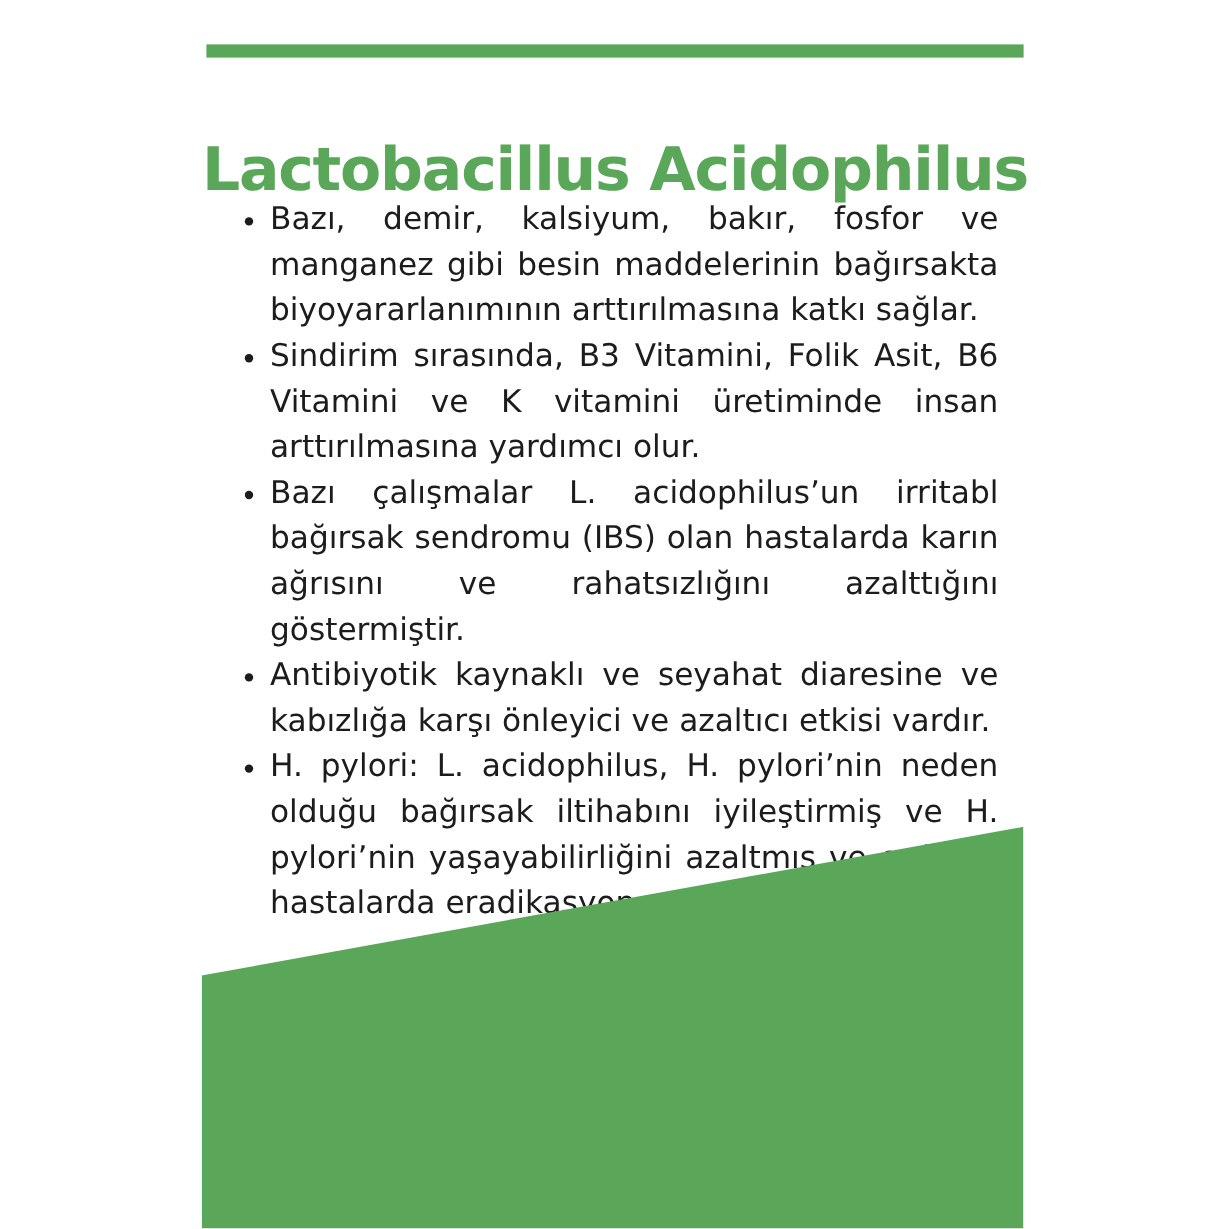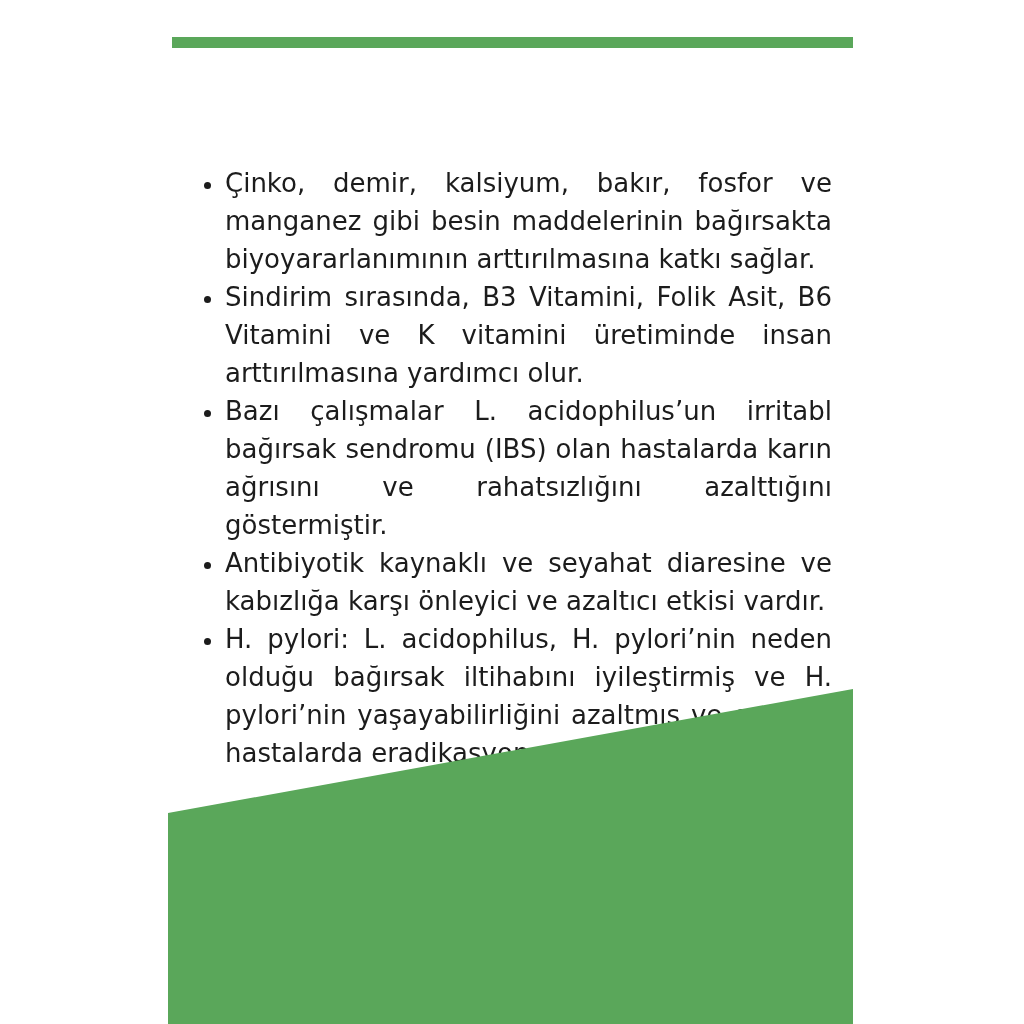--- a/index.html
+++ b/index.html
@@ -71,24 +71,25 @@
     clip-path: polygon(0 37%, 100% 0, 100% 100%, 0 100%);
   }
 </style>
 </head>
 <body>
 
 <div class="page">
 
   <div class="top-bar"></div>
 
+  <h1 class="title">Lactobacillus Acidophilus</h1>
 
   <div class="benefits">
     <ul>
-      <li>Çinko, demir, kalsiyum, bakır, fosfor ve manganez gibi besin maddelerinin bağırsakta biyoyararlanımının arttırılmasına katkı sağlar.</li>
+      <li>Bazı, demir, kalsiyum, bakır, fosfor ve manganez gibi besin maddelerinin bağırsakta biyoyararlanımının arttırılmasına katkı sağlar.</li>
       <li>Sindirim sırasında, B3 Vitamini, Folik Asit, B6 Vitamini ve K vitamini üretiminde insan arttırılmasına yardımcı olur.</li>
       <li>Bazı çalışmalar L. acidophilus’un irritabl bağırsak sendromu (IBS) olan hastalarda karın ağrısını ve rahatsızlığını azalttığını göstermiştir.</li>
       <li>Antibiyotik kaynaklı ve seyahat diaresine ve kabızlığa karşı önleyici ve azaltıcı etkisi vardır.</li>
       <li>H. pylori: L. acidophilus, H. pylori’nin neden olduğu bağırsak iltihabını iyileştirmiş ve H. pylori’nin yaşayabilirliğini azaltmış ve enfekte hastalarda eradikasyon oranını arttırmıştır</li>
     </ul>
   </div>
 
   <div class="bottom-wedge"></div>
 
 </div>

